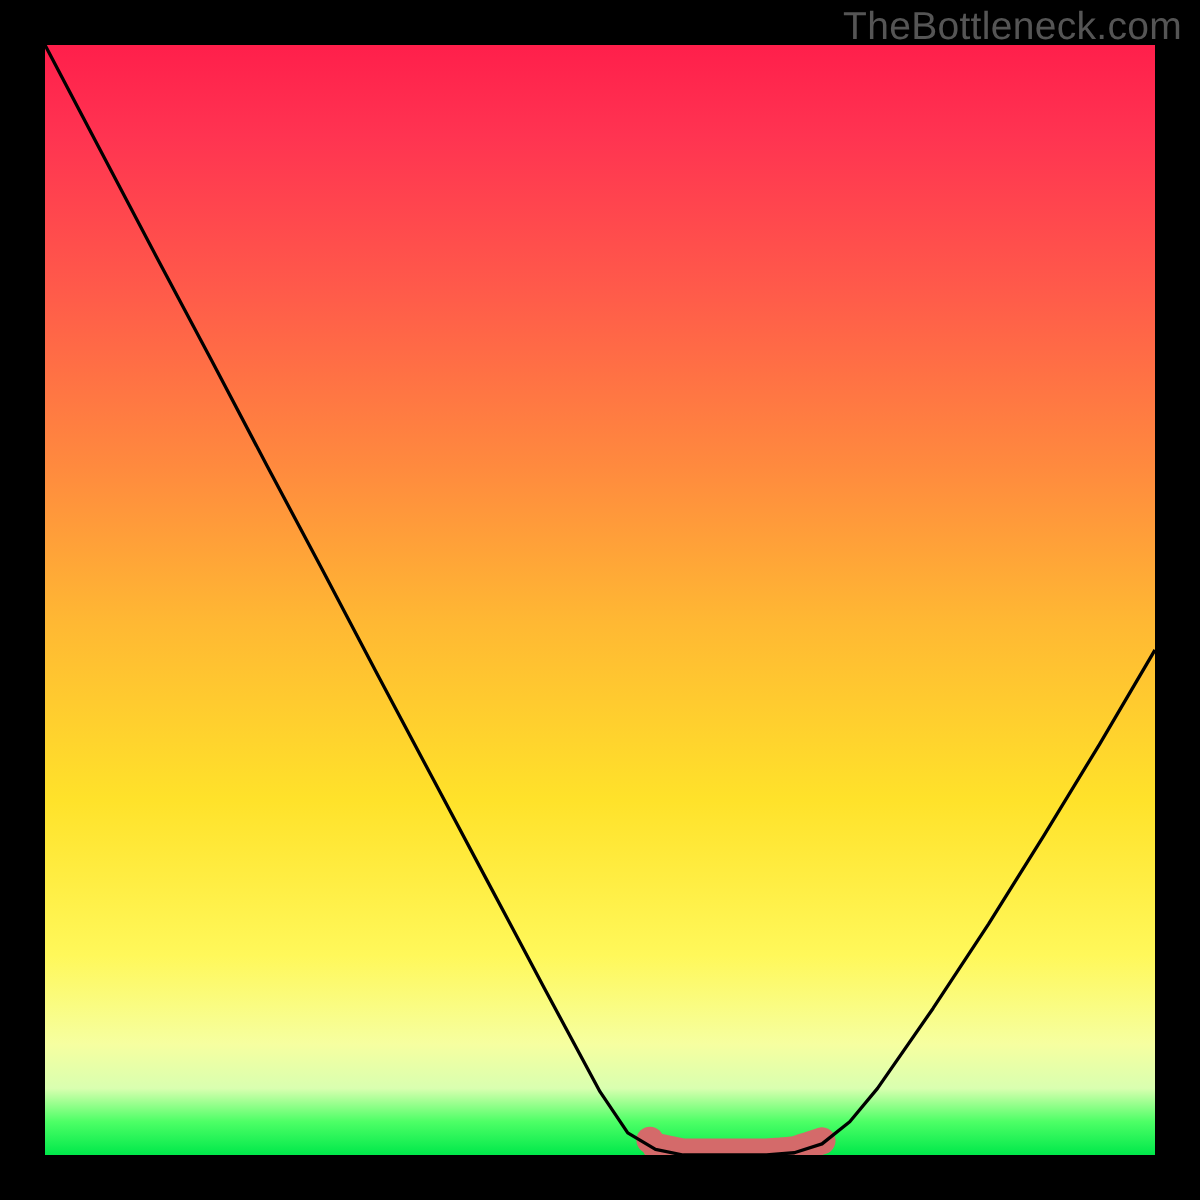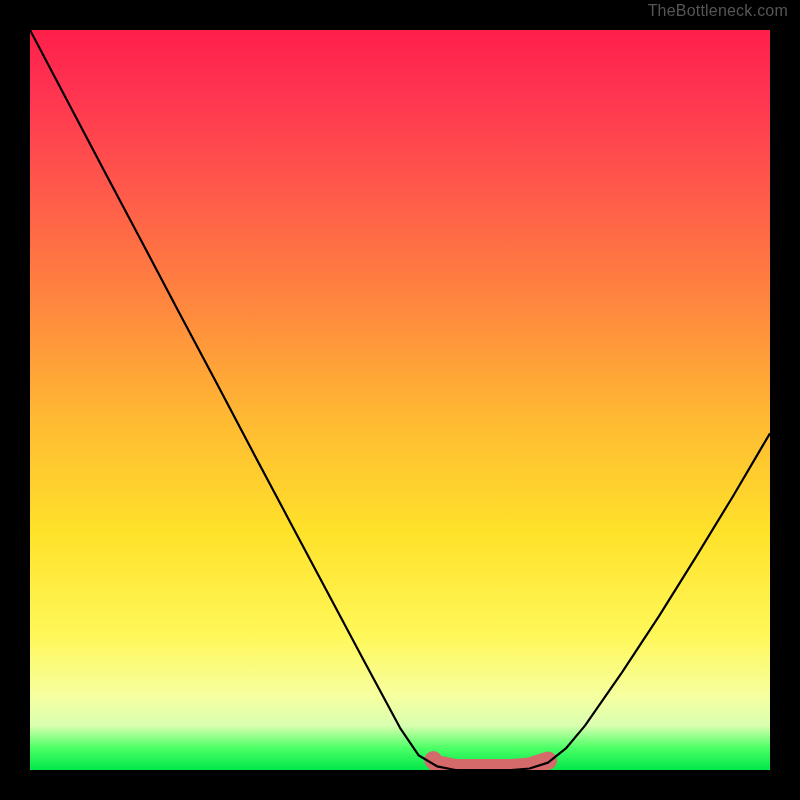--- a/index.html
+++ b/index.html
@@ -15,21 +15,21 @@
     position: relative;
     width: 800px;
     height: 800px;
     background: #000;
   }
   .watermark {
     position: absolute;
     top: 2px;
     right: 12px;
     color: #555;
-    font-size: 16px;
+    font-size: 26px;
     font-weight: 500;
     letter-spacing: 0.2px;
     user-select: none;
   }
   .plot {
     position: absolute;
     left: 30px;
     top: 30px;
     width: 740px;
     height: 740px;

